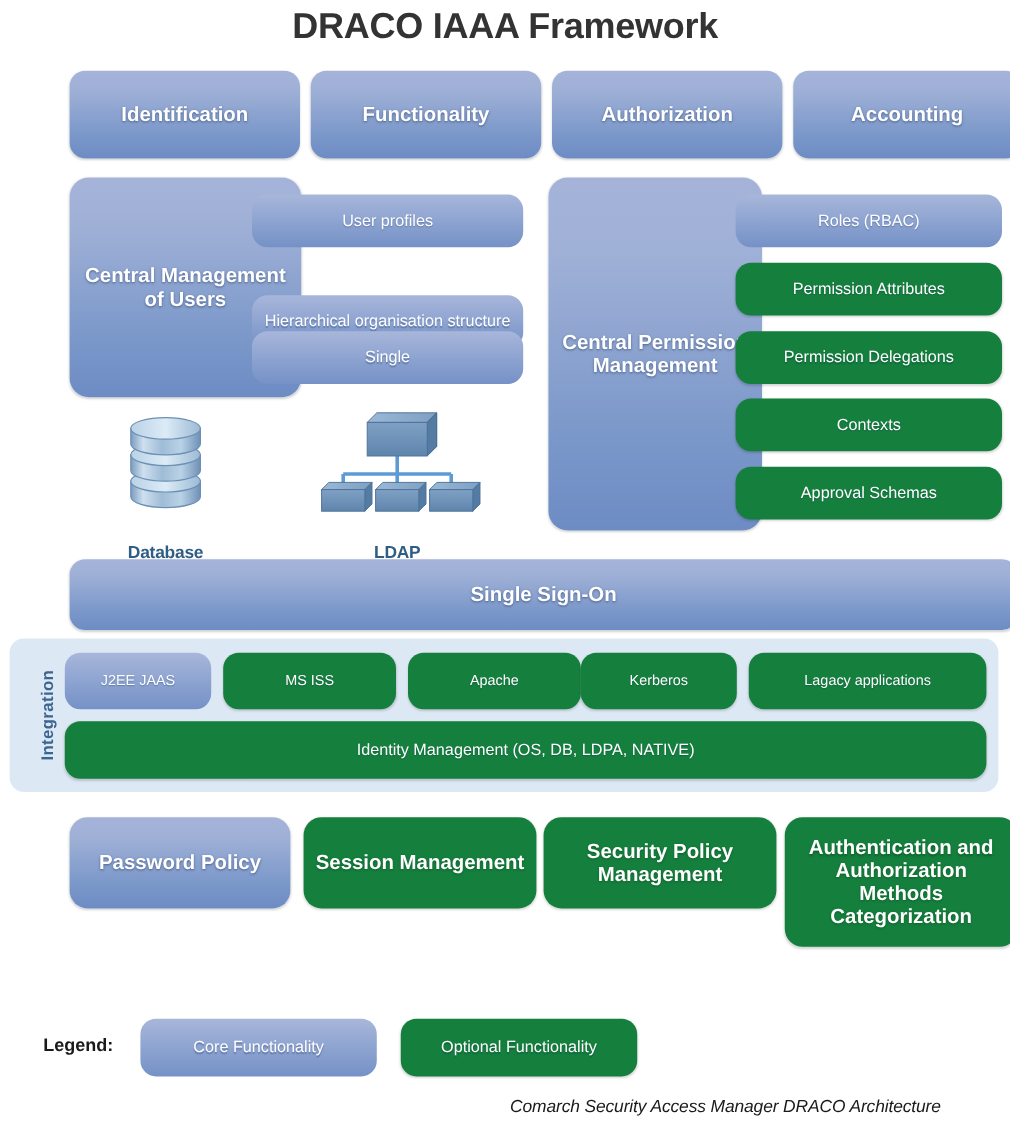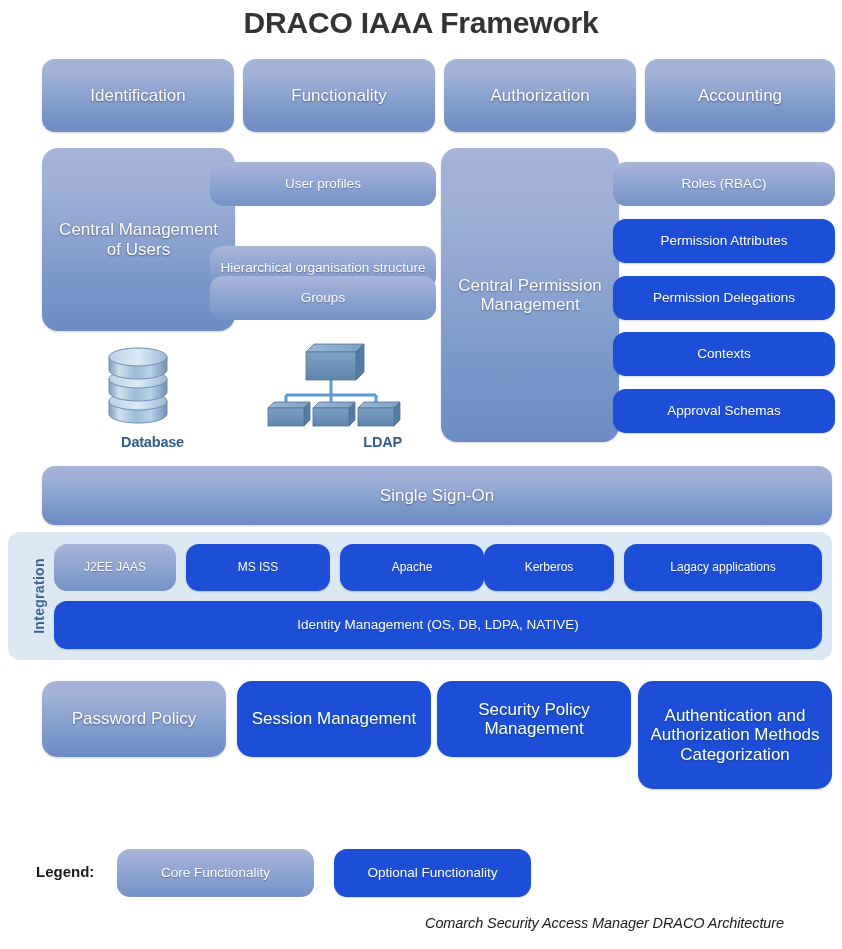--- a/index.html
+++ b/index.html
@@ -47,26 +47,27 @@
     line-height: 1.12;
   }
   .blue {
     background: linear-gradient(to bottom, #a5b3d9 0%, #9fb0d6 22%, #7e9acb 68%, #6d8cc4 100%);
     box-shadow: 0 1px 2px rgba(0,0,0,0.18);
   }
   .blue-flat {
     background: linear-gradient(to bottom, #a8b6da 0%, #8ba2d0 55%, #7591c6 100%);
   }
   .green {
-    background: #1d4ed8;
+    background: #15803d;
     box-shadow: 0 1px 2px rgba(0,0,0,0.16);
   }
   .bold-label {
-    font-weight: normal;
+    font-weight: bold;
     text-shadow: 0 1px 2px rgba(20,40,80,0.55);
+    margin-left: 16px;
   }
   .light-label {
     font-weight: normal;
     text-shadow: 0 1px 1px rgba(20,40,80,0.35);
   }
   .green .bold-label, .green.bold-label {
     text-shadow: 0 1px 2px rgba(10,60,25,0.5);
   }
 
   
@@ -113,23 +114,22 @@
 
   
   .icon-wrap {
     position: absolute;
     text-align: center;
   }
   .icon-caption {
     font-size: 14.5px;
     font-weight: bold;
     color: #2f5d84;
-    margin-top: 0;
+    margin-top: 18px;
     letter-spacing: -0.2px;
-    text-align: right;
   }
 
   
   #sso {
     left: 42px; top: 466px;
     width: 790px; height: 59px;
     border-radius: 13px;
     font-size: 17px;
   }
 
@@ -233,21 +233,21 @@
   <div class="pill blue bold-label" id="cmu-block">
     <span>Central Management of Users</span>
   </div>
   <div class="pill blue-flat cmu-sub light-label" style="top:162px;">
     <span>User profiles</span>
   </div>
   <div class="pill blue-flat cmu-sub light-label" style="top:219px;margin-top:27px;">
     <span>Hierarchical organisation structure</span>
   </div>
   <div class="pill blue-flat cmu-sub light-label" style="top:276px;">
-    <span>Groups</span>
+    <span>Single</span>
   </div>
 
   <div class="pill blue bold-label" id="cpm-block">
     <span>Central Permission Management</span>
   </div>
   <div class="pill blue-flat cpm-sub light-label" style="top:162px;">
     <span>Roles (RBAC)</span>
   </div>
   <div class="pill green cpm-sub light-label" style="top:219px;">
     <span>Permission Attributes</span>

